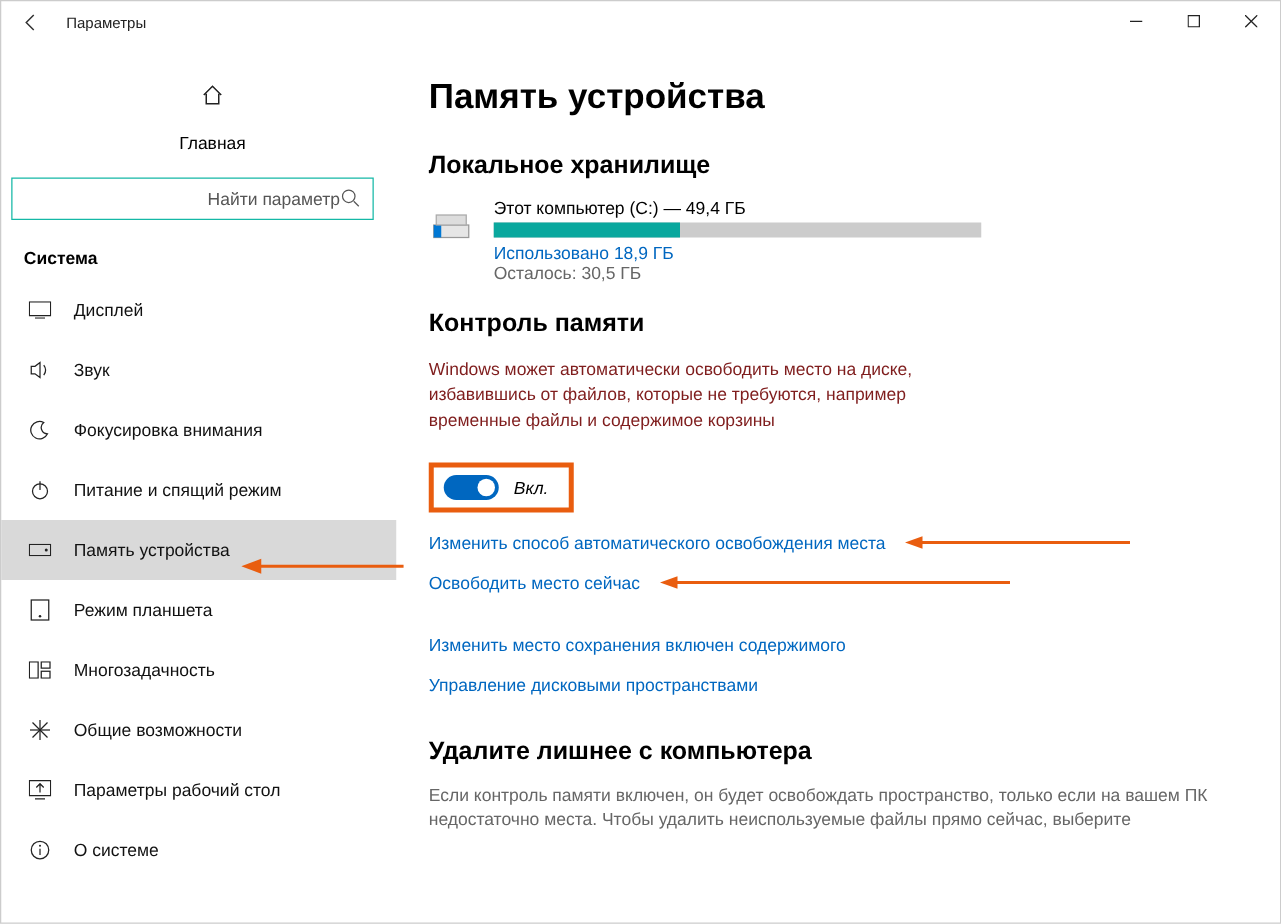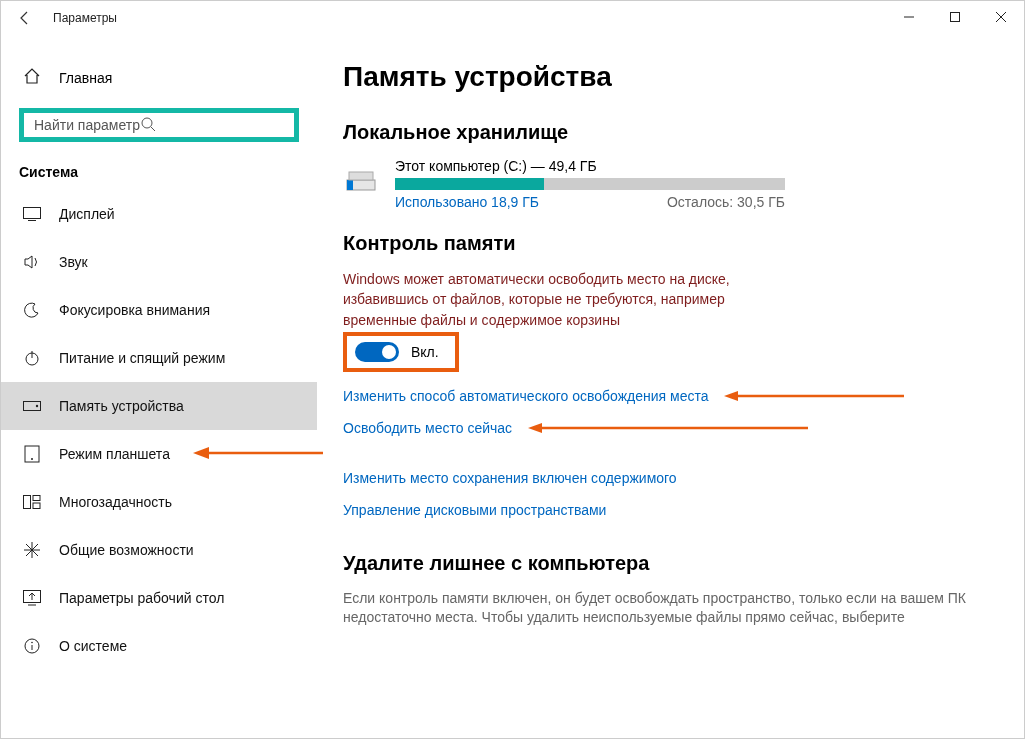--- a/index.html
+++ b/index.html
@@ -9,45 +9,45 @@
   .titlebar { height: 34px; display: flex; align-items: center; padding-left: 8px; }
   .titlebar .back { width: 32px; height: 32px; display:flex; align-items:center; justify-content:center; font-size:16px; color:#333; }
   .titlebar .title { font-size: 12px; color:#222; margin-left: 12px; }
   .winctl { position:absolute; top:0; right:0; display:flex; }
   .winctl div { width:46px; height:32px; display:flex; align-items:center; justify-content:center; color:#222; font-size:11px; }
 
   .content { display:flex; height: calc(100% - 34px); }
 
   
   .sidebar { width: 316px; padding-top: 26px; }
-  .home { display:flex; align-items:center; padding: 6px 0 6px 22px; gap: 18px; font-size:14px; }
-  .search { margin: 14px 18px 0 18px; height: 34px; border: 5px solid #14b8a6; display:flex; align-items:center; padding: 0 10px; justify-content: flex-start; color:#555; font-size:14px; }
+  .home { display:flex; align-items:center; padding: 6px 0 6px 22px; gap: 18px; font-size:14px;flex-direction:column; }
+  .search { margin: 14px 18px 0 8px; height: 34px; border: 1px solid #14b8a6; display:flex; align-items:center; padding: 0 10px; justify-content: flex-end; color:#555; font-size:14px; }
   .search .mag { font-size:14px; color:#555; }
   .group { font-weight:600; font-size:14px; padding: 22px 0 10px 18px; }
   .navitem { display:flex; align-items:center; height:48px; padding-left:22px; gap:18px; font-size:14px; color:#111; position:relative; }
   .navitem.active { background:#d9d9d9; }
   .navitem .ico { width:18px; height:18px; display:flex; align-items:center; justify-content:center; color:#222; }
 
   
   .main { flex:1; padding: 26px 30px 0 26px; overflow:hidden; }
   h1 { font-size: 28px; font-weight: 600; margin-bottom: 28px; }
   h2 { font-size: 20px; font-weight: 600; margin-bottom: 14px; margin-top: 10px;}
   .storage-row { display:flex; gap: 16px; align-items:flex-start; margin-bottom: 22px; }
   .drive-ico { width:36px; height:36px; display:flex; align-items:flex-end; justify-content:center; }
   .drive-ico svg { width:32px; height:32px; }
   .storage-info { flex:1; max-width: 400px; }
   .drive-title { font-size:14px; margin-bottom:4px; }
   .bar { width: 390px; height: 12px; background:#ccc; position:relative; }
   .bar .fill { position:absolute; left:0; top:0; bottom:0; background:#0aa89e; }
-  .bar-labels { display:flex; justify-content:space-between; width:390px; font-size:14px; margin-top:4px;}
+  .bar-labels { display:flex; width:390px; font-size:14px; margin-top:4px;flex-direction:column;}
   .used { color:#0067c0; }
   .remaining { color:#666; }
   .desc { font-size:14px; color:#7f1d1d; line-height:1.45; max-width: 440px; }
 
-  .toggle-box { display:inline-flex; align-items:center; gap:12px; padding: 6px 16px 6px 8px; border: 4px solid #e95d0f; margin-top: 2px; }
+  .toggle-box { display:inline-flex; align-items:center; gap:12px; padding: 6px 16px 6px 8px; border: 4px solid #e95d0f; margin-top: 24px; font-style: italic; }
   .toggle { width:44px; height:20px; border-radius:10px; background:#0067c0; position:relative; }
   .toggle .knob { position:absolute; right:3px; top:3px; width:14px; height:14px; border-radius:50%; background:#fff; }
   .toggle-label { font-size:14px; }
 
   .link { color:#0067c0; font-size:14px; display:inline-block; }
   .link-row { margin-top: 16px; display:flex; align-items:center; gap: 16px; }
 
   .arrow { display:inline-block; }
   .arrow svg { display:block; }
 

